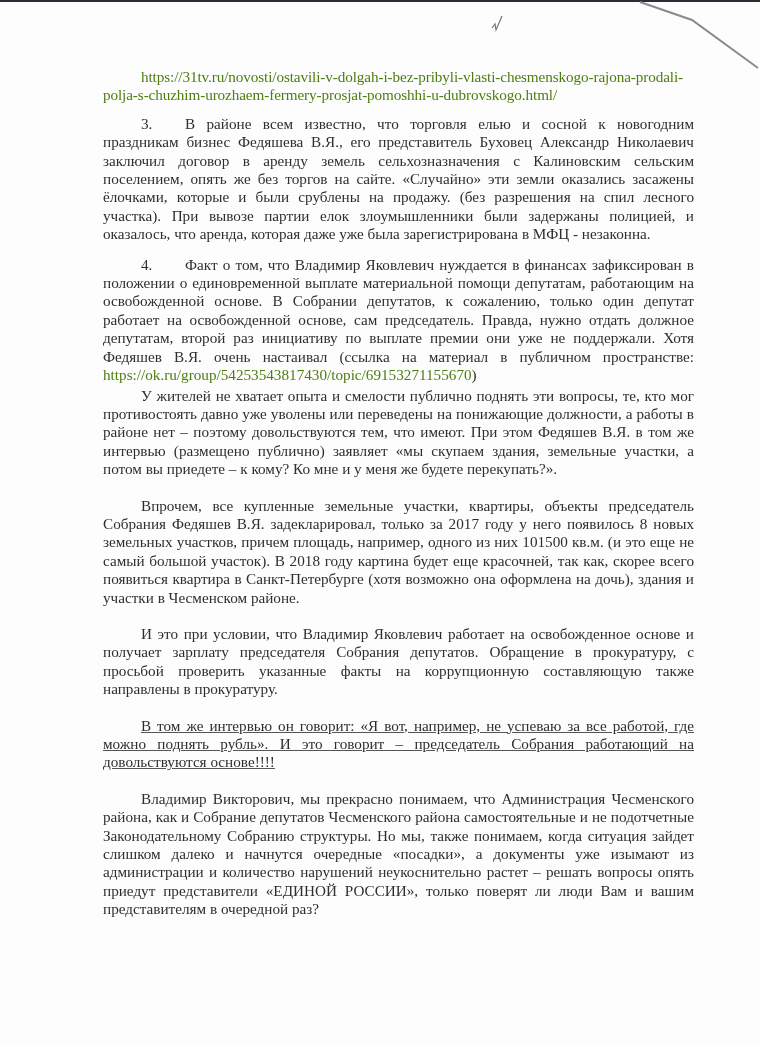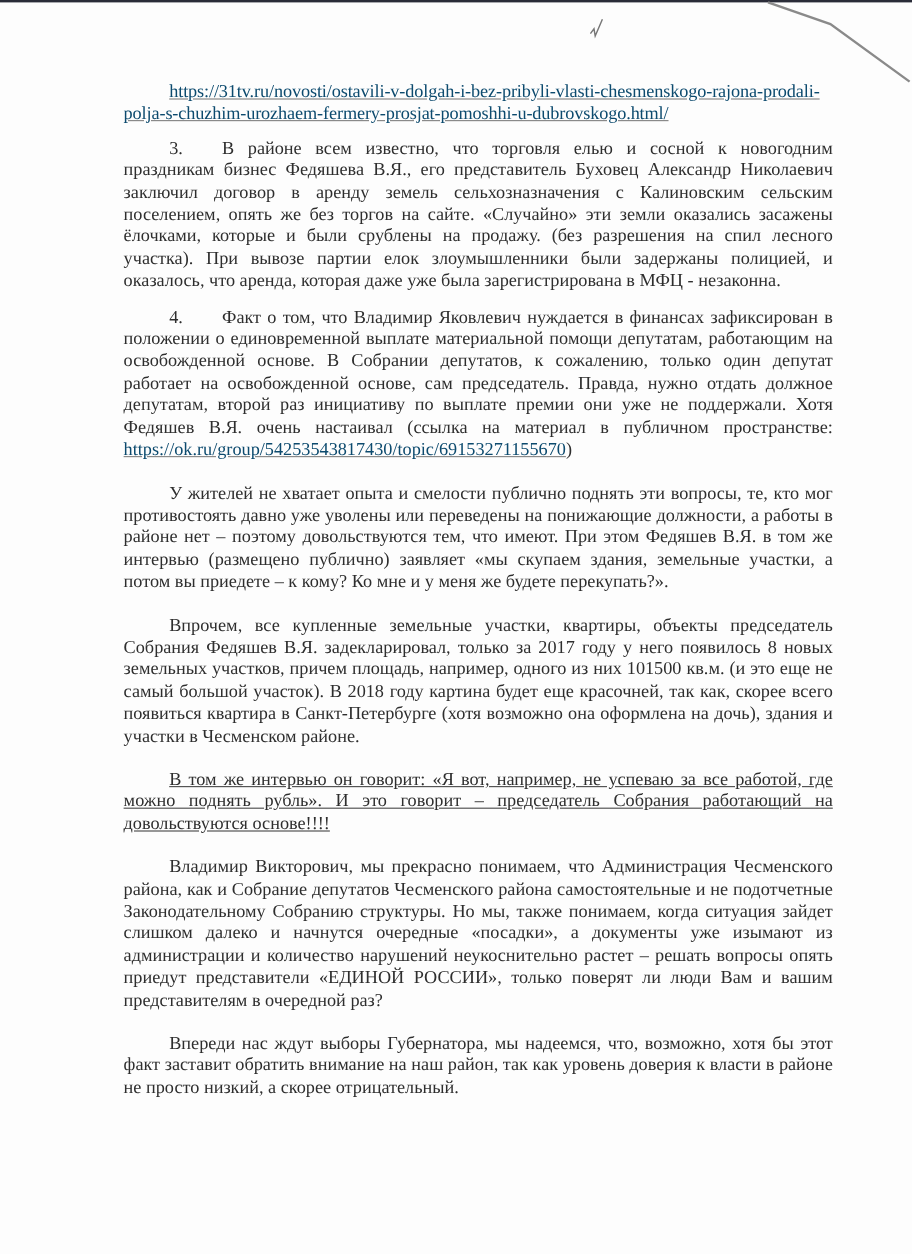--- a/index.html
+++ b/index.html
@@ -30,33 +30,32 @@
       font-size: 15.2px;
       line-height: 18.4px;
     }
     .url-block {
       text-indent: 38px;
       margin: 0;
       color: #6b6b6b;
       letter-spacing: -0.1px;
     }
     .url-block a, .inline-link {
-      color: #0c4a6e;
-      text-decoration: underline;
+      color: #4d7c0f;
       text-decoration-color: #8a8a8a;
     }
     p {
       margin: 0;
       text-align: justify;
     }
     .numbered { text-indent: 38px; margin-top: 10px; }
     .numbered .num { display: inline-block; width: 44px; text-indent: 0; }
     .numbered.second { margin-top: 12px; }
     .para { text-indent: 38px; margin-top: 18px; }
-    .para.first { margin-top: 18px; }
+    .para.first { margin-top: 2px; }
     .underlined { text-decoration: underline; text-decoration-color: #555; }
   </style>
 </head>
 <body>
 
 <div class="top-strip"></div>
 
 <svg class="pen-mark" viewBox="0 0 14 22">
   <path d="M2 14 L5 10 L6 16 L12 2" stroke="#777" stroke-width="1.2" fill="none"></path>
 </svg>
@@ -74,19 +73,19 @@
   <p class="numbered">
     <span class="num">3.</span><span>В районе всем известно, что торговля елью и сосной к новогодним праздникам бизнес Федяшева В.Я., его представитель Буховец Александр Николаевич заключил договор в аренду земель сельхозназначения с Калиновским сельским поселением, опять же без торгов на сайте. «Случайно» эти земли оказались засажены ёлочками, которые и были срублены на продажу. (без разрешения на спил лесного участка). При вывозе партии елок злоумышленники были задержаны полицией,  и оказалось, что аренда, которая даже уже была зарегистрирована в МФЦ - незаконна.</span>
   </p>
 
   <p class="numbered second">
     <span class="num">4.</span><span>Факт о том, что Владимир Яковлевич нуждается в финансах зафиксирован в положении о единовременной выплате материальной помощи депутатам, работающим на освобожденной основе. В Собрании депутатов, к сожалению, только один депутат работает на освобожденной основе, сам председатель. Правда, нужно отдать должное депутатам, второй раз инициативу по выплате премии они уже не поддержали. Хотя Федяшев В.Я. очень настаивал (ссылка на материал в публичном пространстве: </span><a class="inline-link">https://ok.ru/group/54253543817430/topic/69153271155670</a><span>)</span>
   </p>
 
   <p class="para first">У жителей не хватает опыта и смелости публично поднять эти вопросы, те, кто мог противостоять давно уже уволены или переведены на понижающие должности, а работы в районе нет – поэтому довольствуются тем, что имеют. При этом Федяшев В.Я. в том же интервью (размещено публично) заявляет «мы скупаем здания, земельные участки, а потом вы приедете – к кому? Ко мне и у меня же будете перекупать?».</p>
   <p class="para">Впрочем, все купленные земельные участки, квартиры, объекты председатель Собрания Федяшев В.Я. задекларировал, только за 2017 году у него появилось 8 новых земельных участков, причем площадь, например, одного из них 101500 кв.м. (и это еще не самый большой участок). В 2018 году картина будет еще красочней, так как, скорее всего появиться квартира в Санкт-Петербурге (хотя возможно она оформлена на дочь), здания и участки в Чесменском районе.</p>
+  <p class="para">И это при условии, что Владимир Яковлевич работает на освобожденное основе и получает зарплату председателя Собрания депутатов. Обращение в прокуратуру, с просьбой проверить указанные факты на коррупционную составляющую также направлены в прокуратуру.</p>
 
   <p class="para underlined">В том же интервью он говорит: «Я вот, например, не успеваю за все работой, где можно поднять рубль». И это говорит – председатель Собрания работающий на довольствуются основе!!!!</p>
 
   <p class="para">Владимир Викторович, мы прекрасно понимаем, что Администрация Чесменского района, как и Собрание депутатов Чесменского района самостоятельные и не подотчетные Законодательному Собранию структуры. Но мы, также понимаем, когда ситуация зайдет слишком далеко и начнутся очередные «посадки», а документы уже изымают из администрации и количество нарушений неукоснительно растет – решать вопросы опять приедут представители «ЕДИНОЙ РОССИИ», только поверят ли люди Вам и вашим представителям в очередной раз?</p>
-  <p class="para">Впереди нас ждут выборы Губернатора, мы надеемся, что, возможно, хотя бы этот факт заставит обратить внимание на наш район, так как уровень доверия к власти в районе не просто низкий, а скорее отрицательный.</p>
 
 </div>
 
 </body></html>

